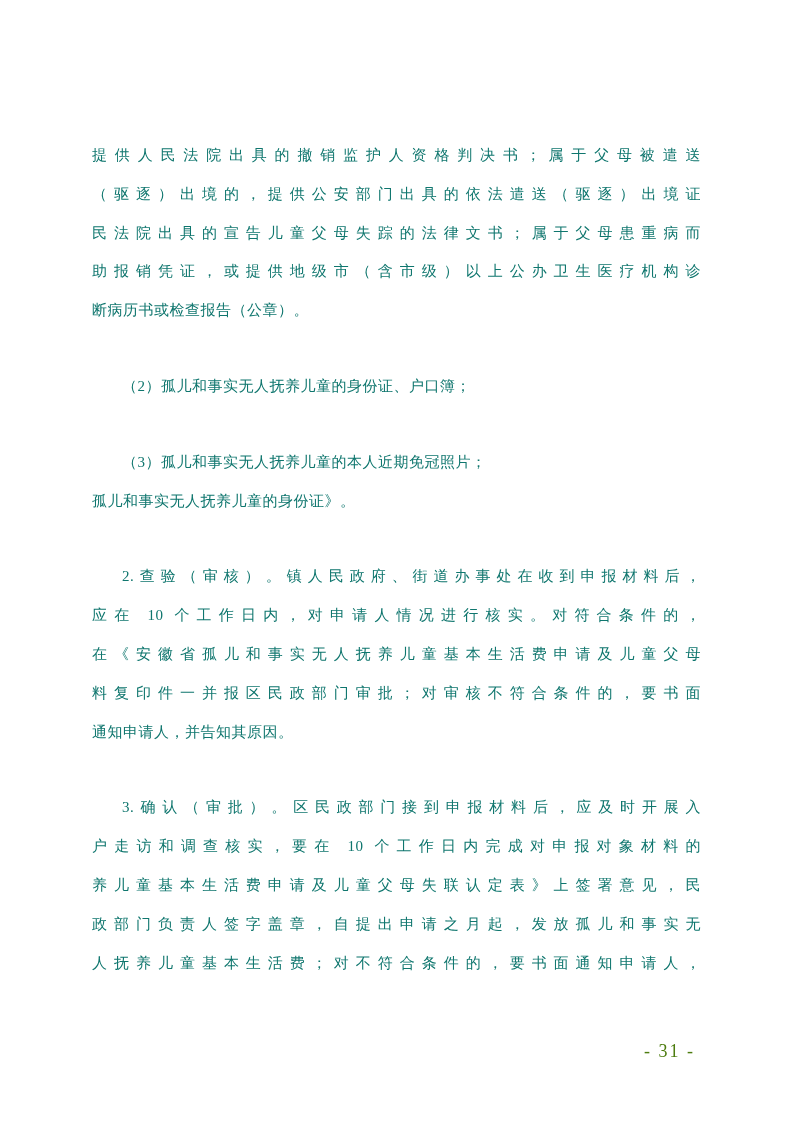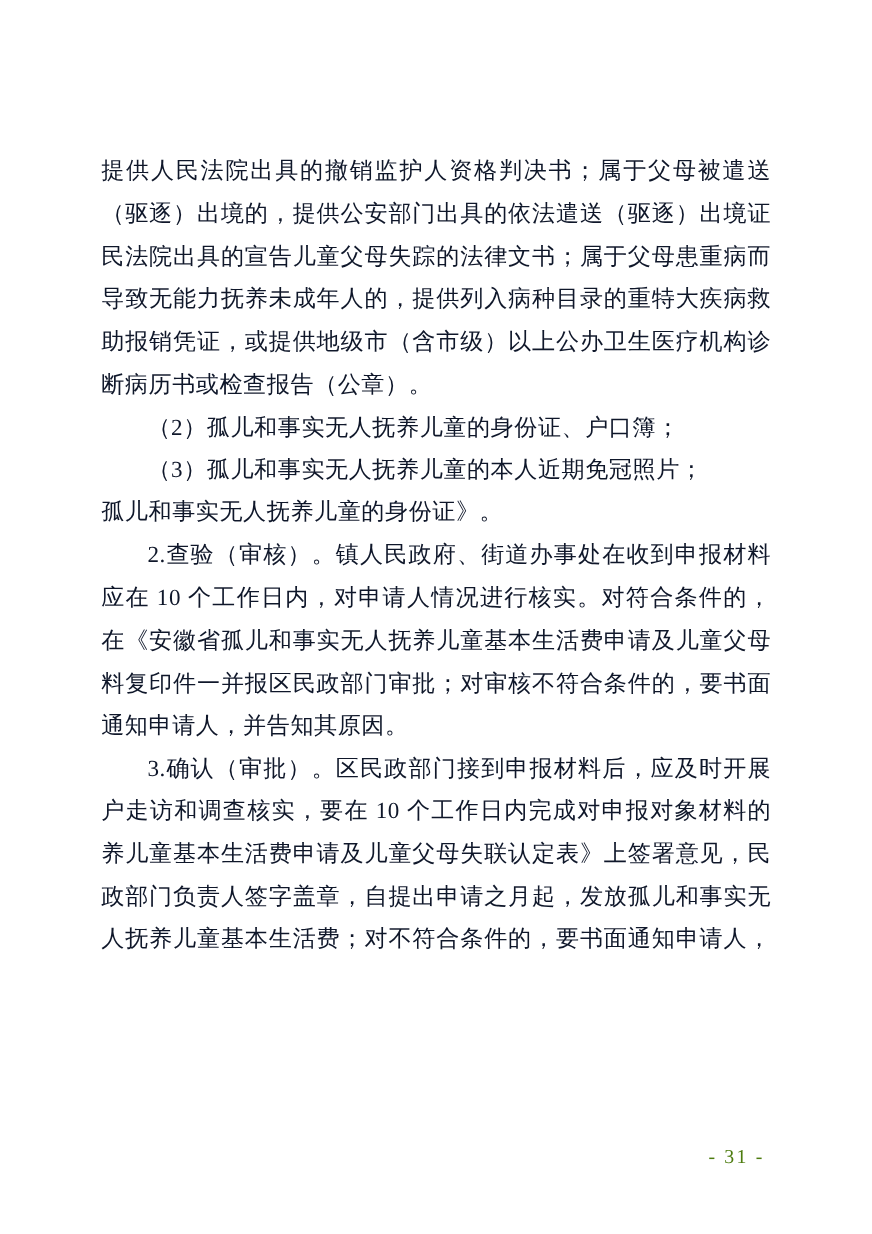--- a/index.html
+++ b/index.html
@@ -15,57 +15,57 @@
     overflow: hidden;
     font-family: "Liberation Serif", "DejaVu Serif", serif;
   }
   .document-body {
     position: absolute;
     left: 92px;
     top: 136px;
     width: 609px;
   }
   .line {
-    font-size: 21px;
+    font-size: 15px;
     line-height: 38.8px;
     height: 38.8px;
-    color: #0f172a;
+    color: #0f766e;
     letter-spacing: 0.5px;
     text-align: justify;
     text-align-last: justify;
     overflow: hidden;
     white-space: normal;
   }
   .line.short {
     text-align: right;
     text-align-last: left;
   }
   .line.indent {
     text-indent: 2em;
+    margin-top: 37px;
   }
   .page-footer {
     position: absolute;
     top: 1040px;
     right: 98px;
     font-size: 18px;
     line-height: 22px;
     color: #4d7c0f;
     letter-spacing: 2px;
     font-family: "Liberation Serif", "DejaVu Serif", serif;
   }
 </style>
 </head>
 <body>
 
 <div class="page">
   <div class="document-body">
       <div class="line">提供人民法院出具的撤销监护人资格判决书；属于父母被遣送</div>
       <div class="line">（驱逐）出境的，提供公安部门出具的依法遣送（驱逐）出境证</div>
       <div class="line">民法院出具的宣告儿童父母失踪的法律文书；属于父母患重病而</div>
-      <div class="line">导致无能力抚养未成年人的，提供列入病种目录的重特大疾病救</div>
       <div class="line">助报销凭证，或提供地级市（含市级）以上公办卫生医疗机构诊</div>
       <div class="line short">断病历书或检查报告（公章）。</div>
       <div class="line indent short">（2）孤儿和事实无人抚养儿童的身份证、户口簿；</div>
       <div class="line indent short">（3）孤儿和事实无人抚养儿童的本人近期免冠照片；</div>
       <div class="line short">孤儿和事实无人抚养儿童的身份证》。</div>
       <div class="line indent">2.查验（审核）。镇人民政府、街道办事处在收到申报材料后，</div>
       <div class="line">应在 10 个工作日内，对申请人情况进行核实。对符合条件的，</div>
       <div class="line">在《安徽省孤儿和事实无人抚养儿童基本生活费申请及儿童父母</div>
       <div class="line">料复印件一并报区民政部门审批；对审核不符合条件的，要书面</div>
       <div class="line short">通知申请人，并告知其原因。</div>

